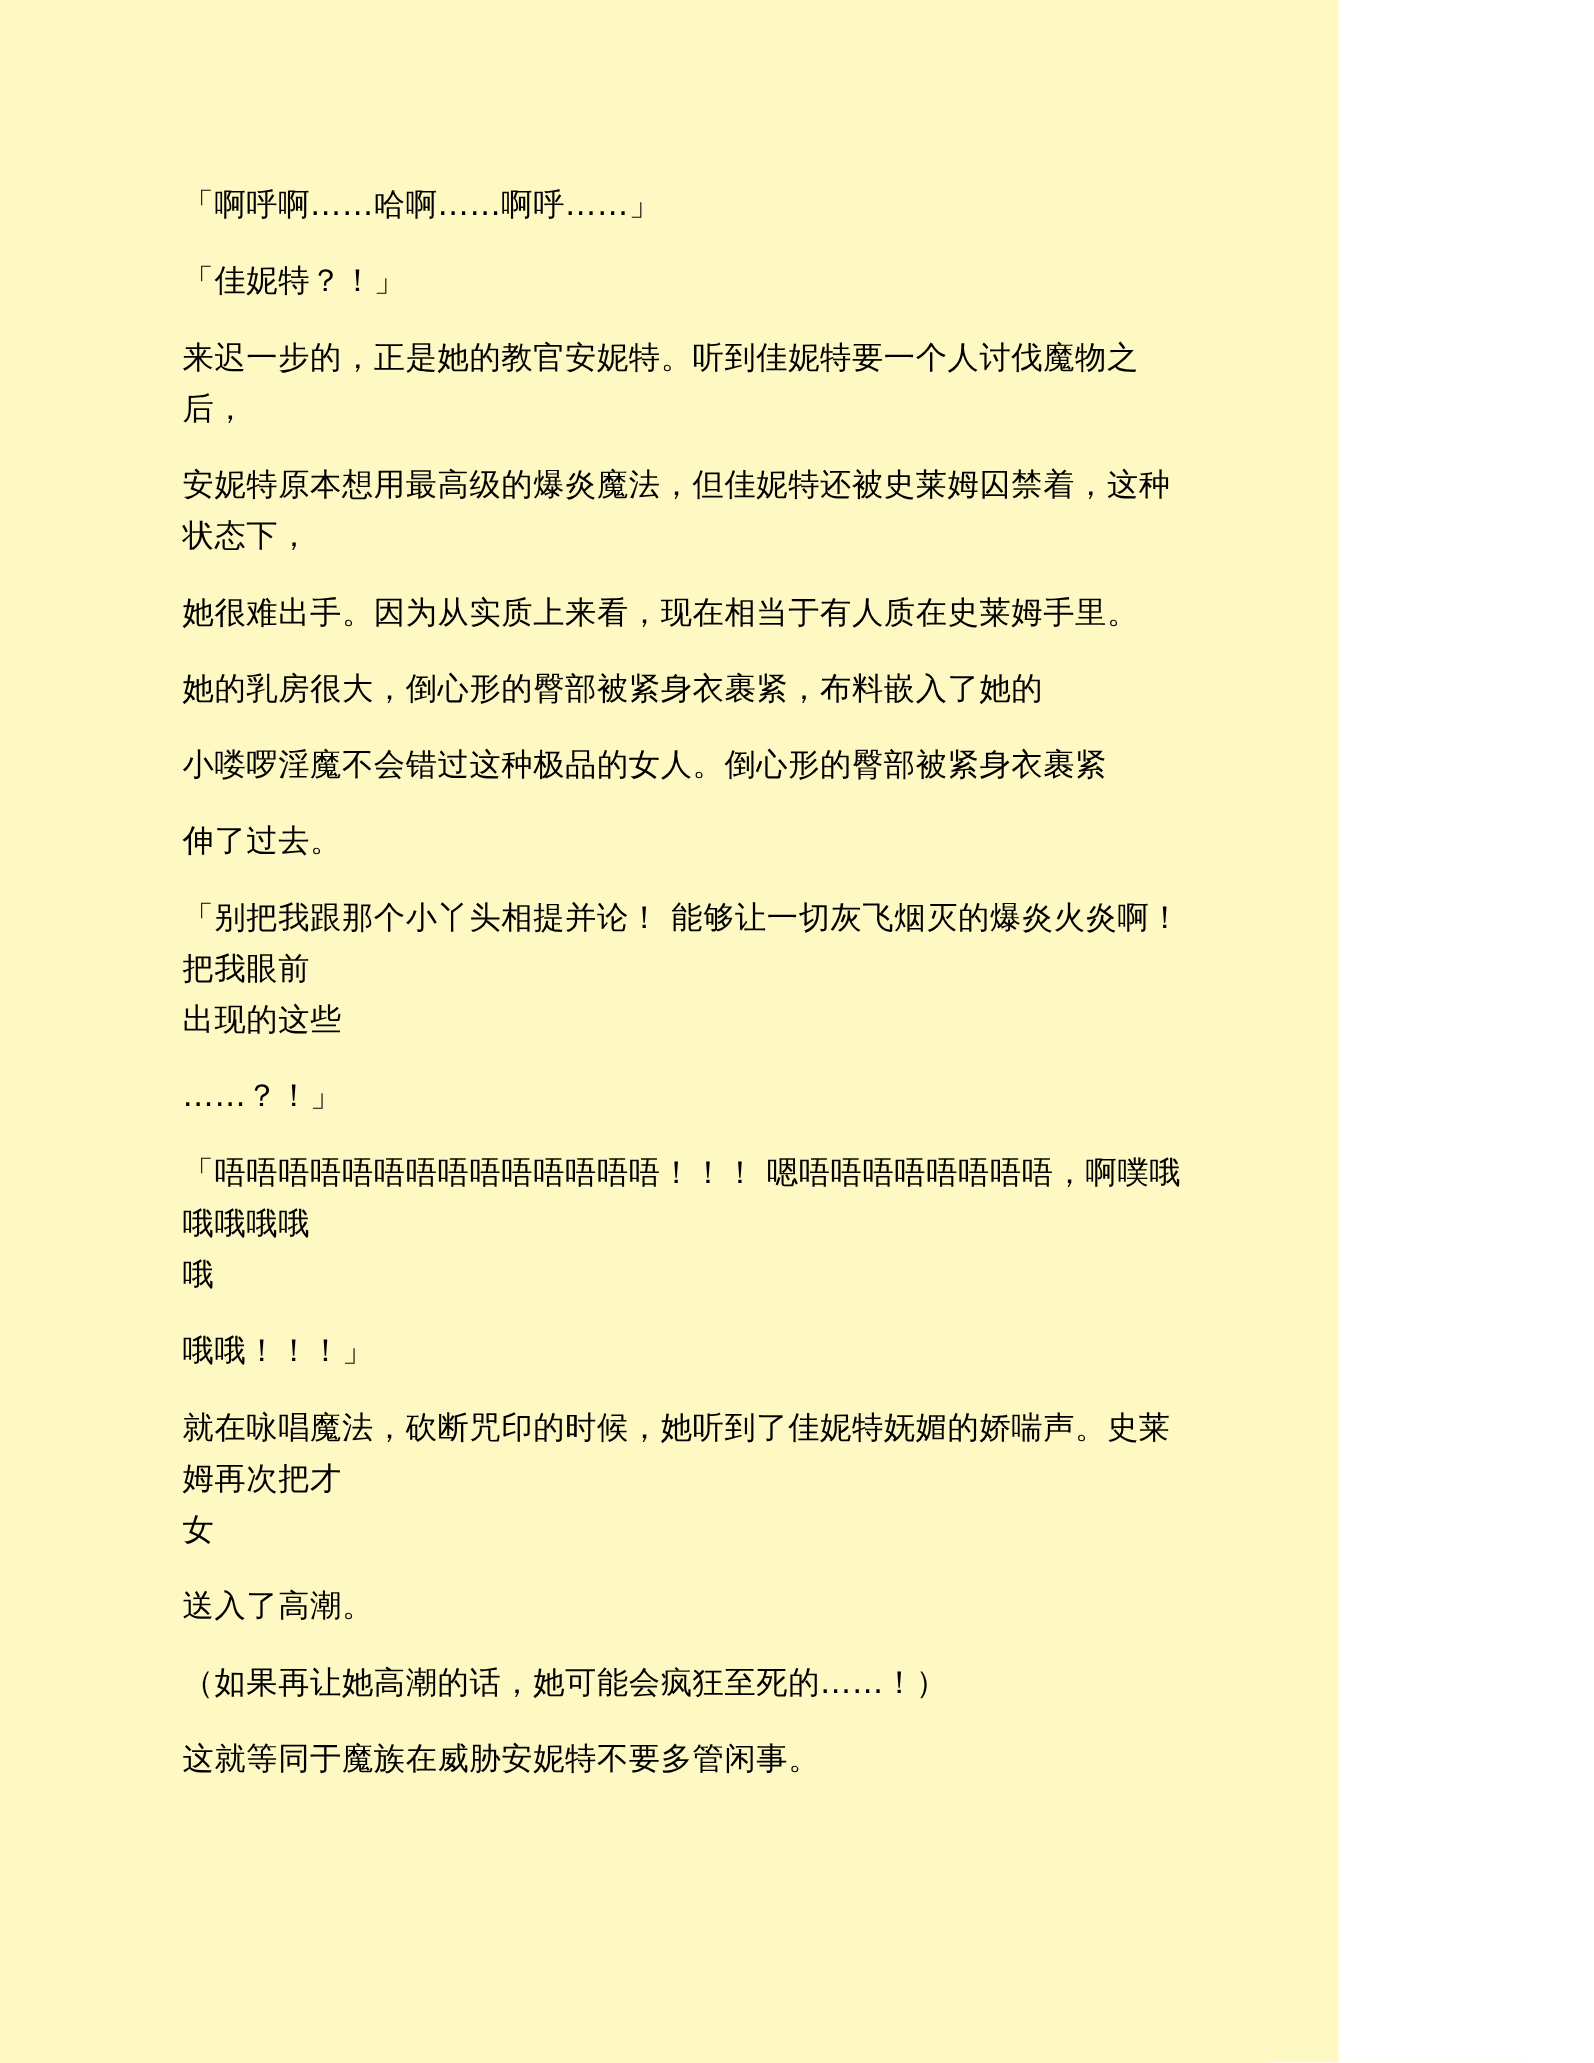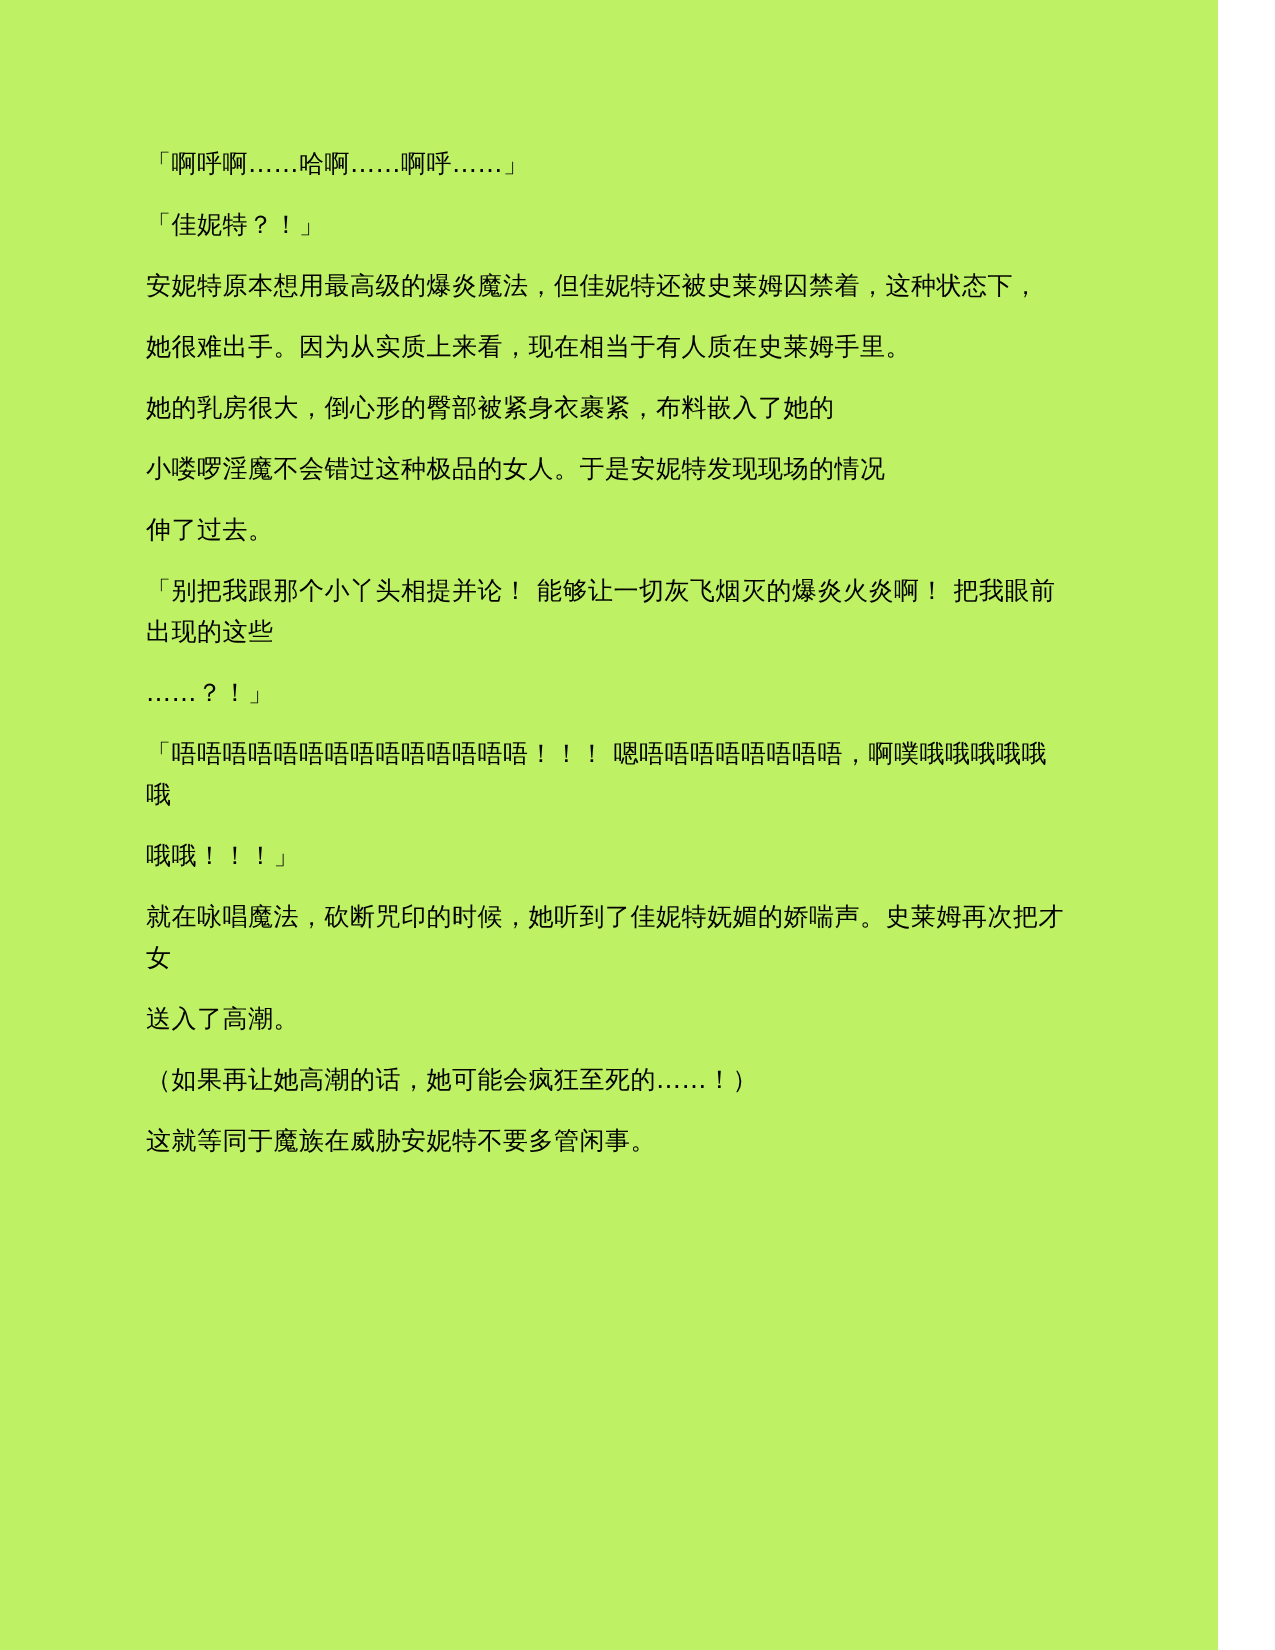--- a/index.html
+++ b/index.html
@@ -7,47 +7,48 @@
     padding: 0;
     background: #ffffff;
   }
   body {
     width: 1275px;
     height: 1650px;
     overflow: hidden;
   }
   .page {
     box-sizing: border-box;
-    width: 1218px;
+    width: 1071px;
     min-height: 1650px;
-    background: #bef264;
+    background: #fef9c3;
     padding: 143px 120px 40px 146px;
   }
   .page p {
     margin: 0 0 20px 0;
     padding: 0;
     font-family: "DejaVu Sans", "Liberation Sans", sans-serif;
     font-size: 25px;
     line-height: 41px;
     letter-spacing: 0.5px;
     color: #000000;
     white-space: pre-line; 
     text-align: left;
   }
 </style>
 </head>
 <body>
 
 <div class="page">
   <p>「啊呼啊……哈啊……啊呼……」</p>
   <p>「佳妮特？！」</p>
+  <p>来迟一步的，正是她的教官安妮特。听到佳妮特要一个人讨伐魔物之后，</p>
   <p>安妮特原本想用最高级的爆炎魔法，但佳妮特还被史莱姆囚禁着，这种状态下，</p>
   <p>她很难出手。因为从实质上来看，现在相当于有人质在史莱姆手里。</p>
   <p>她的乳房很大，倒心形的臀部被紧身衣裹紧，布料嵌入了她的</p>
-  <p>小喽啰淫魔不会错过这种极品的女人。于是安妮特发现现场的情况</p>
+  <p>小喽啰淫魔不会错过这种极品的女人。倒心形的臀部被紧身衣裹紧</p>
   <p>伸了过去。</p>
   <p>「别把我跟那个小丫头相提并论！ 能够让一切灰飞烟灭的爆炎火炎啊！ 把我眼前
 出现的这些</p>
   <p>……？！」</p>
   <p>「唔唔唔唔唔唔唔唔唔唔唔唔唔唔！！！ 嗯唔唔唔唔唔唔唔唔，啊噗哦哦哦哦哦
 哦</p>
   <p>哦哦！！！」</p>
   <p>就在咏唱魔法，砍断咒印的时候，她听到了佳妮特妩媚的娇喘声。史莱姆再次把才
 女</p>
   <p>送入了高潮。</p>

